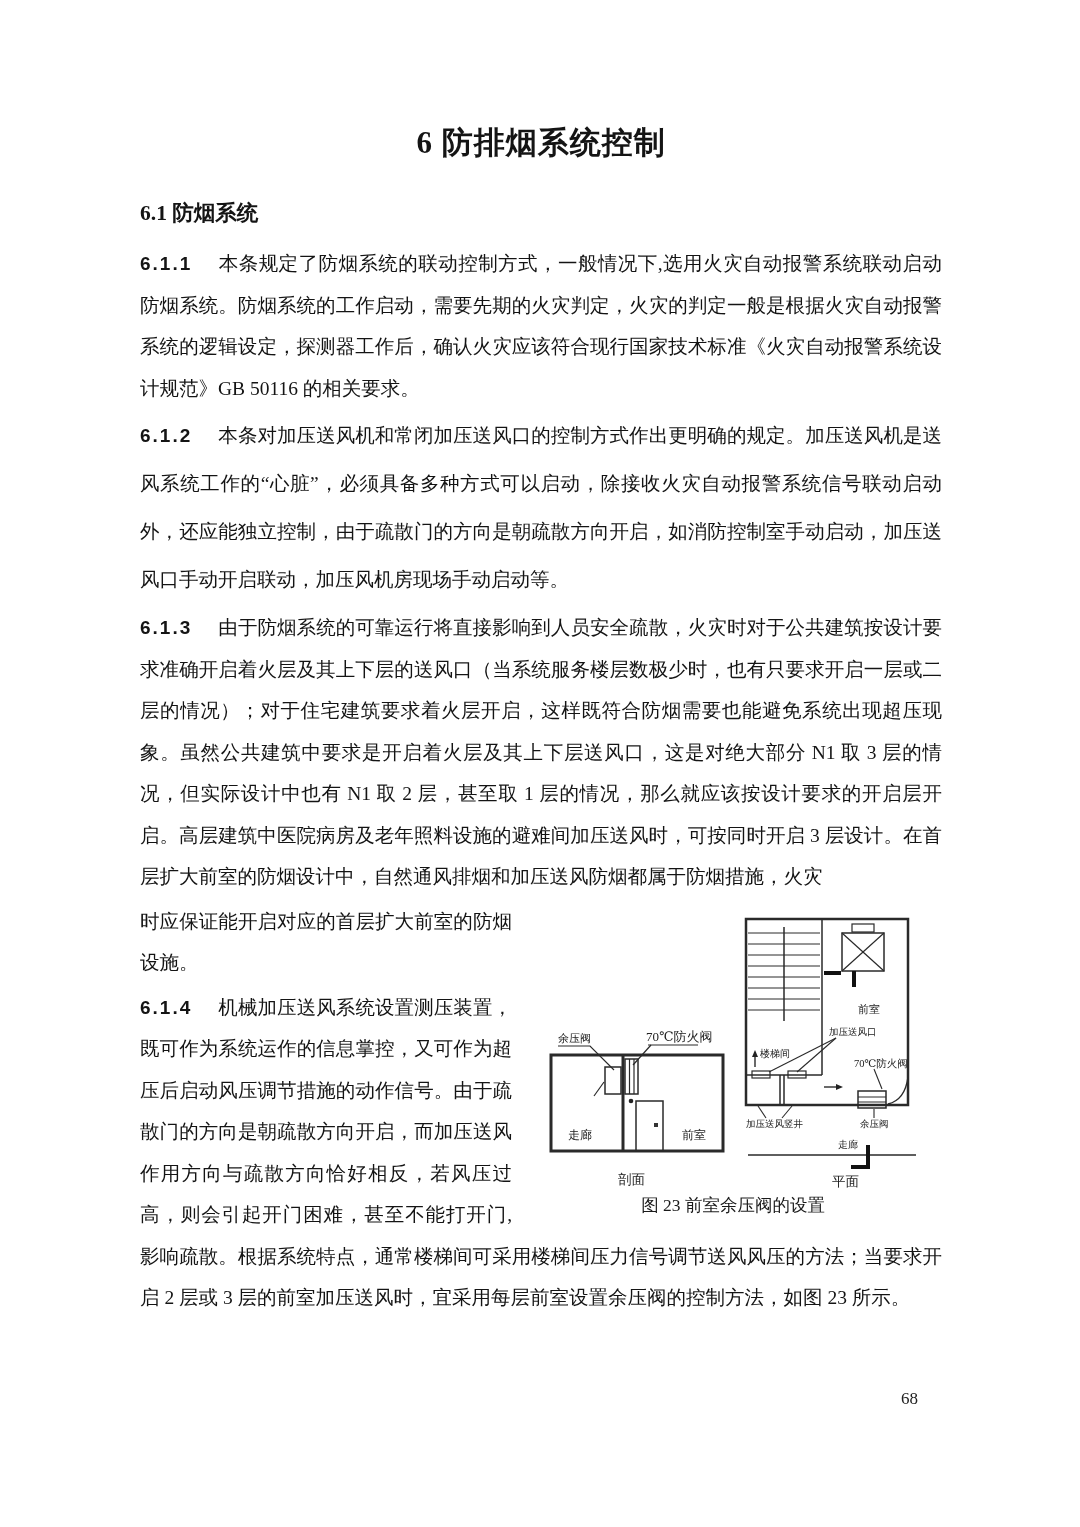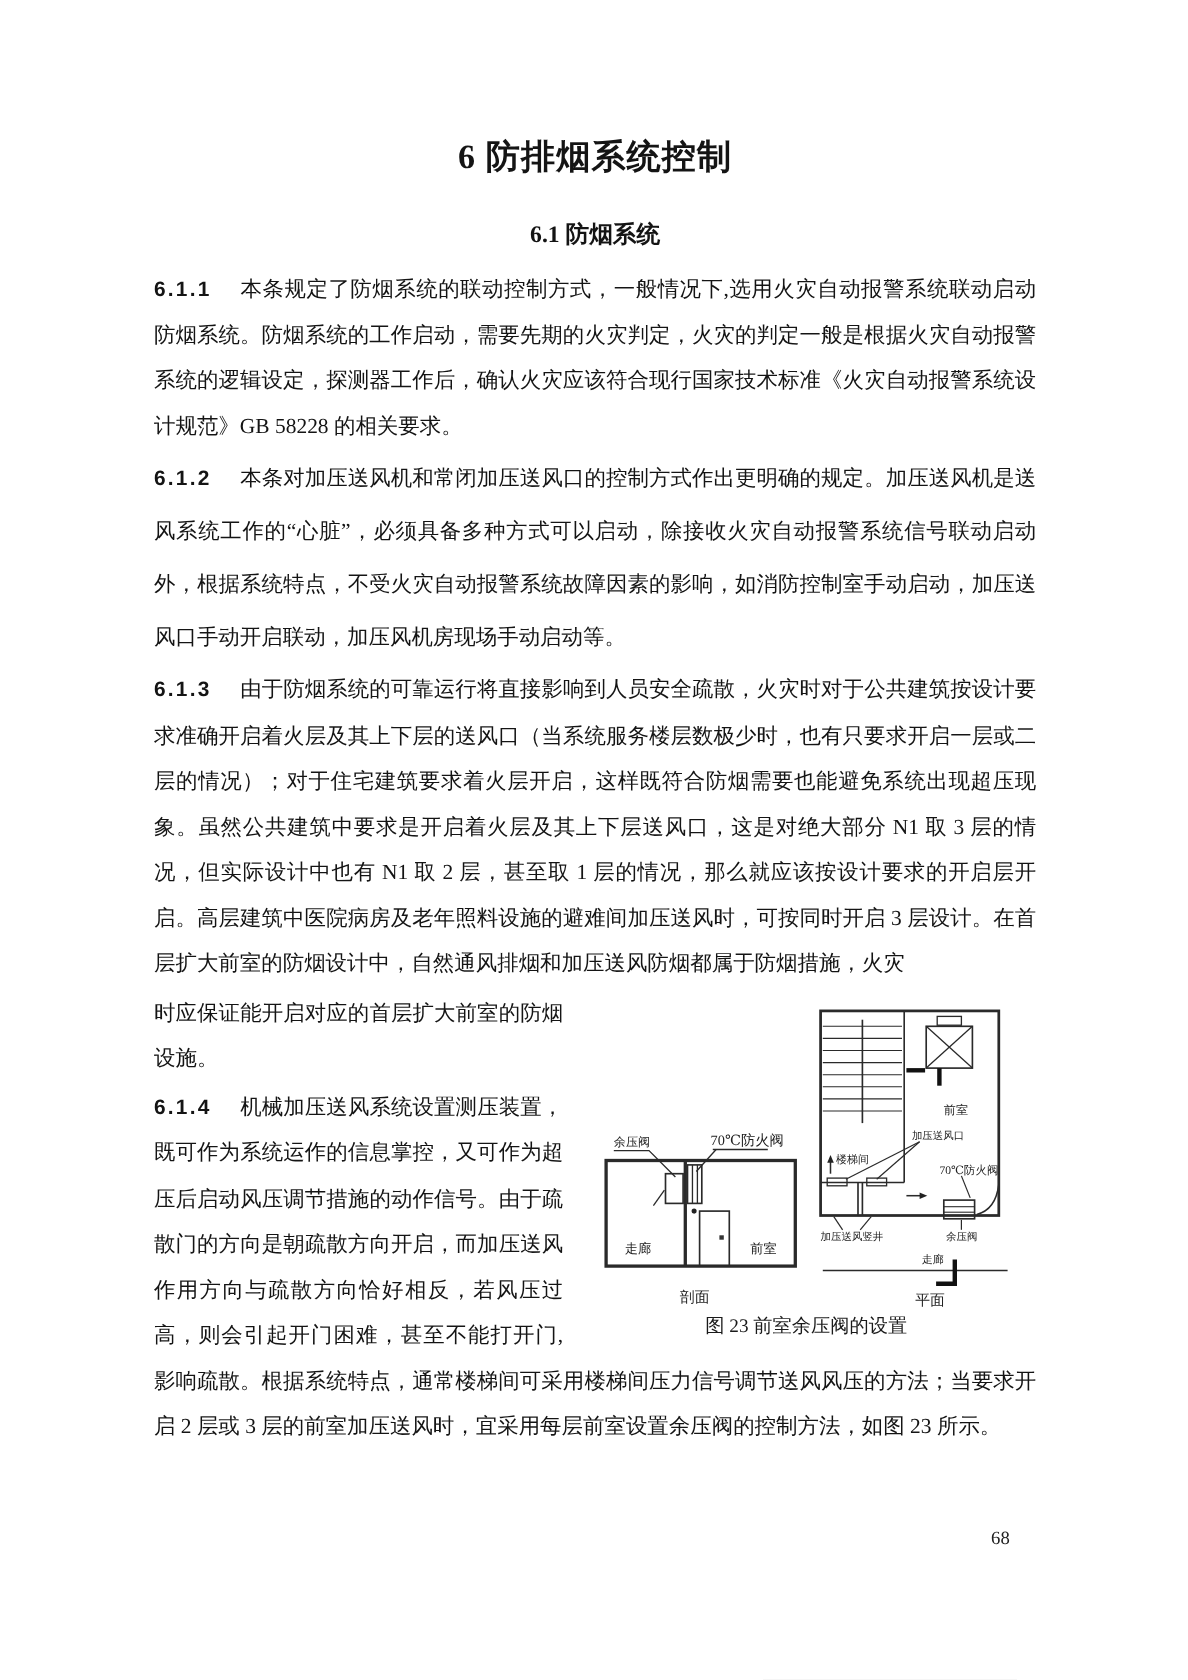--- a/index.html
+++ b/index.html
@@ -19,21 +19,21 @@
   }
   h1.doc-title{
     margin:122px 0 0 0;
     text-align:center;
     font-size:31px;
     font-weight:700;
     letter-spacing:1px;
   }
   h2.doc-subtitle{
     margin:34px 0 16px 0;
-    text-align:center;
+    text-align:left;
     font-size:21.5px;
     font-weight:700;
   }
   p.para{
     margin:0 0 3px 0;
     font-size:19.5px;
     line-height:41.5px;
     text-align:justify;
     text-justify:inter-ideograph;
   }
@@ -75,23 +75,23 @@
 </style>
 </head>
 <body>
 
 <div class="page">
   <div class="content">
 
     <h1 class="doc-title">6 防排烟系统控制</h1>
     <h2 class="doc-subtitle">6.1 防烟系统</h2>
 
-    <p class="para"><b class="pnum">6.1.1</b><span>本条规定了防烟系统的联动控制方式，一般情况下,选用火灾自动报警系统联动启动防烟系统。防烟系统的工作启动，需要先期的火灾判定，火灾的判定一般是根据火灾自动报警系统的逻辑设定，探测器工作后，确认火灾应该符合现行国家技术标准《火灾自动报警系统设计规范》GB 58228 的相关要求。</span></p>
+    <p class="para"><b class="pnum">6.1.1</b><span>本条规定了防烟系统的联动控制方式，一般情况下,选用火灾自动报警系统联动启动防烟系统。防烟系统的工作启动，需要先期的火灾判定，火灾的判定一般是根据火灾自动报警系统的逻辑设定，探测器工作后，确认火灾应该符合现行国家技术标准《火灾自动报警系统设计规范》GB 50116 的相关要求。</span></p>
 
-    <p class="para para-loose"><b class="pnum">6.1.2</b><span>本条对加压送风机和常闭加压送风口的控制方式作出更明确的规定。加压送风机是送风系统工作的“心脏”，必须具备多种方式可以启动，除接收火灾自动报警系统信号联动启动外，根据系统特点，不受火灾自动报警系统故障因素的影响，如消防控制室手动启动，加压送风口手动开启联动，加压风机房现场手动启动等。</span></p>
+    <p class="para para-loose"><b class="pnum">6.1.2</b><span>本条对加压送风机和常闭加压送风口的控制方式作出更明确的规定。加压送风机是送风系统工作的“心脏”，必须具备多种方式可以启动，除接收火灾自动报警系统信号联动启动外，还应能独立控制，由于疏散门的方向是朝疏散方向开启，如消防控制室手动启动，加压送风口手动开启联动，加压风机房现场手动启动等。</span></p>
 
     <p class="para"><b class="pnum">6.1.3</b><span>由于防烟系统的可靠运行将直接影响到人员安全疏散，火灾时对于公共建筑按设计要求准确开启着火层及其上下层的送风口（当系统服务楼层数极少时，也有只要求开启一层或二层的情况）；对于住宅建筑要求着火层开启，这样既符合防烟需要也能避免系统出现超压现象。虽然公共建筑中要求是开启着火层及其上下层送风口，这是对绝大部分 N1 取 3 层的情况，但实际设计中也有 N1 取 2 层，甚至取 1 层的情况，那么就应该按设计要求的开启层开启。高层建筑中医院病房及老年照料设施的避难间加压送风时，可按同时开启 3 层设计。在首层扩大前室的防烟设计中，自然通风排烟和加压送风防烟都属于防烟措施，火灾</span></p>
 
     <div class="flow">
       <figure class="fig">
         <svg viewBox="0 0 418 288" xmlns="http://www.w3.org/2000/svg">
 
           <g>
             <rect class="ln" x="27" y="150" width="172" height="96" stroke-width="3"></rect>
             <line class="ln" x1="99" y1="150" x2="99" y2="246" stroke-width="3"></line>

